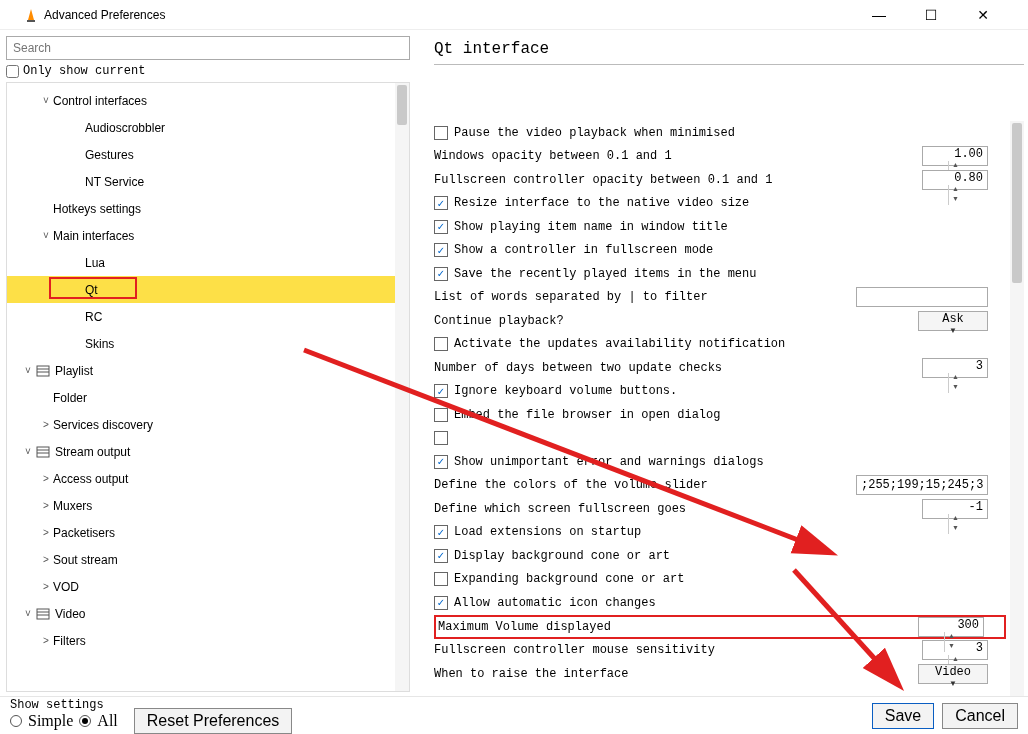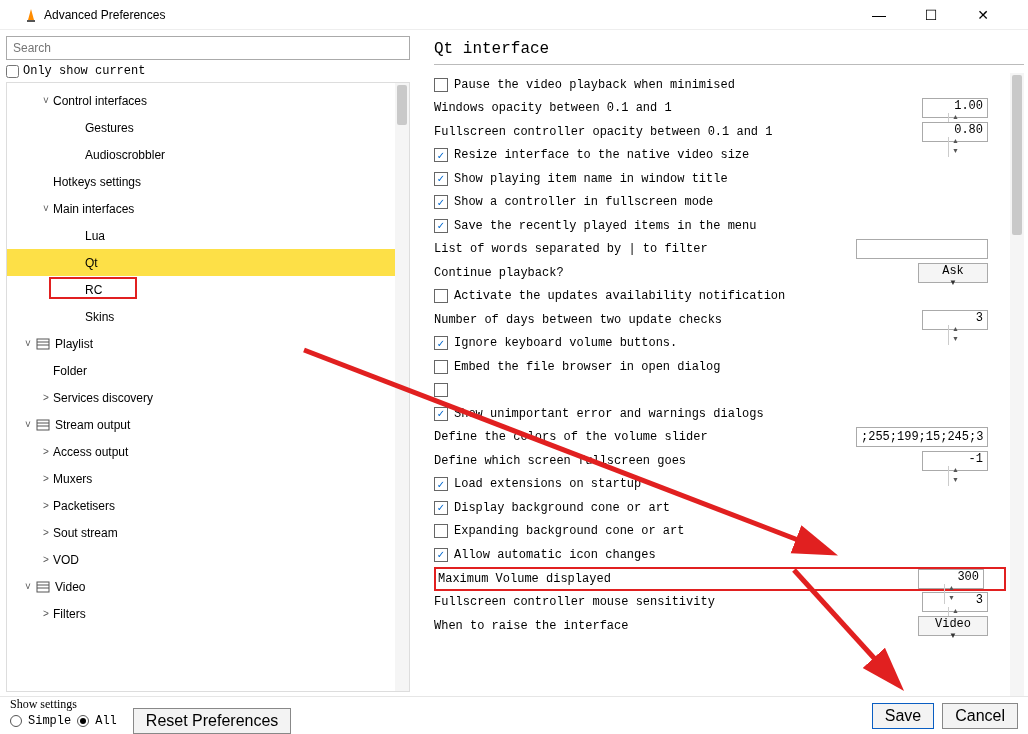--- a/index.html
+++ b/index.html
@@ -9,21 +9,21 @@
 
 .titlebar { height: 30px; display: flex; align-items: center; padding: 0 24px; border-bottom: 1px solid #eee; }
 .titlebar .icon-cone { width: 14px; height: 14px; margin-right: 6px; }
 .titlebar .title { font-size: 12px; }
 .titlebar .win-controls { margin-left: auto; display: flex; gap: 18px; padding-right: 4px; }
 .titlebar .win-btn { width: 34px; height: 22px; display: flex; align-items: center; justify-content: center; font-size: 14px; }
 
 
 .main { display: flex; height: calc(100% - 30px - 38px); }
 .left { width: 414px; padding: 6px 4px 4px 6px; display: flex; flex-direction: column; }
-.right { flex: 1; padding: 0 4px 0 20px; display: flex; flex-direction: column; position: relative; }
+.right { flex: 1; padding: 0 4px 0 20px; display: flex; flex-direction: column; position: relative; gap: 48px; }
 
 
 .search { width: 100%; height: 24px; border: 1px solid #aaa; padding: 0 6px; font-size: 12px; color: #8b5cf6; }
 .only-row { display: flex; align-items: center; gap: 4px; margin-top: 4px; font-size: 12px; }
 
 
 .tree-wrap { flex: 1; border: 1px solid #ddd; margin-top: 4px; position: relative; overflow: hidden; }
 .tree-scroll { position: absolute; right: 0; top: 0; bottom: 0; width: 14px; background: #f5f5f5; }
 .tree-scrollthumb { position: absolute; right: 2px; top: 2px; width: 10px; height: 40px; background: #c9c9c9; border-radius: 2px; }
 .tree { padding: 4px 0; }
@@ -58,22 +58,22 @@
 .dropdown .dv { font-family:"Courier New",monospace; font-size:12px;}
 .dropdown .dd { font-size:8px; color:#333;}
 
 .highlight-row { position: relative; border: 2px solid #e12020; padding: 0 2px; height: 24px; display:flex; align-items:center; }
 
 
 .arrow-svg { position: absolute; pointer-events: none; }
 
 
 .bottom { position: absolute; bottom: 0; left: 0; right: 0; height: 38px; display:flex; align-items:center; padding: 0 10px; border-top: 1px solid #e6e6e6; background:#fff;}
-.show-settings-label { font-family:Liberation Serif, serif; font-size:12px; position:absolute; left:10px; bottom:22px; }
-.radio-group { display:flex; align-items:center; gap:6px; font-family:Liberation Mono, monospace; font-size:12px;text-align:right; }
+.show-settings-label { font-family:Liberation Mono, monospace; font-size:12px; position:absolute; left:10px; bottom:22px; }
+.radio-group { display:flex; align-items:center; gap:6px; font-family:Liberation Serif, serif; font-size:16px;text-align:right; }
 .radio { width:12px; height:12px; border:1px solid #555; border-radius:50%; display:inline-flex; align-items:center; justify-content:center;}
 .radio.sel::after { content:""; width:6px; height:6px; background:#000; border-radius:50%; }
 .btn { border:1px solid #888; background:#f3f3f3; padding:3px 12px; font-size:16px; }
 .btn.primary { border:1px solid #0a5ec2; }
 .spacer { flex:1; }
 
 input[type=checkbox]{ width:13px; height:13px; }
 </style>
 </head>
 <body>
@@ -102,25 +102,29 @@
       <span class="mono">Only show current</span>
     </div>
     <div class="tree-wrap">
       <div class="tree" id="tree">
           <div class="tree-row lvl1">
             <span class="exp">˅</span>
             <span class="label">Control interfaces</span>
           </div>
           <div class="tree-row lvl2">
             <span class="exp"></span>
+            <span class="label">Audioscrobbler</span>
+          </div>
+          <div class="tree-row lvl2">
+            <span class="exp"></span>
             <span class="label">Gestures</span>
           </div>
           <div class="tree-row lvl2">
             <span class="exp"></span>
-            <span class="label">Audioscrobbler</span>
+            <span class="label">NT Service</span>
           </div>
           <div class="tree-row lvl1">
             <span class="exp"></span>
             <span class="label">Hotkeys settings</span>
           </div>
           <div class="tree-row lvl1">
             <span class="exp">˅</span>
             <span class="label">Main interfaces</span>
           </div>
           <div class="tree-row lvl2">

